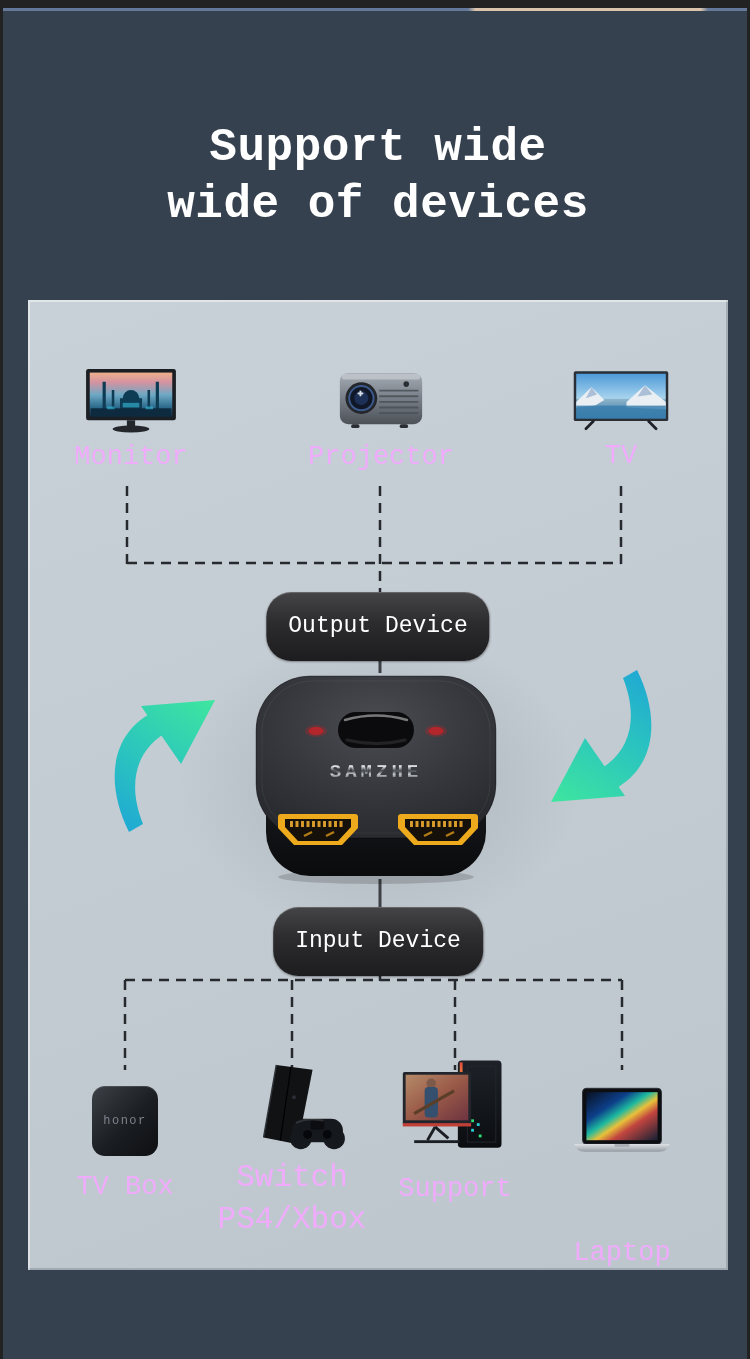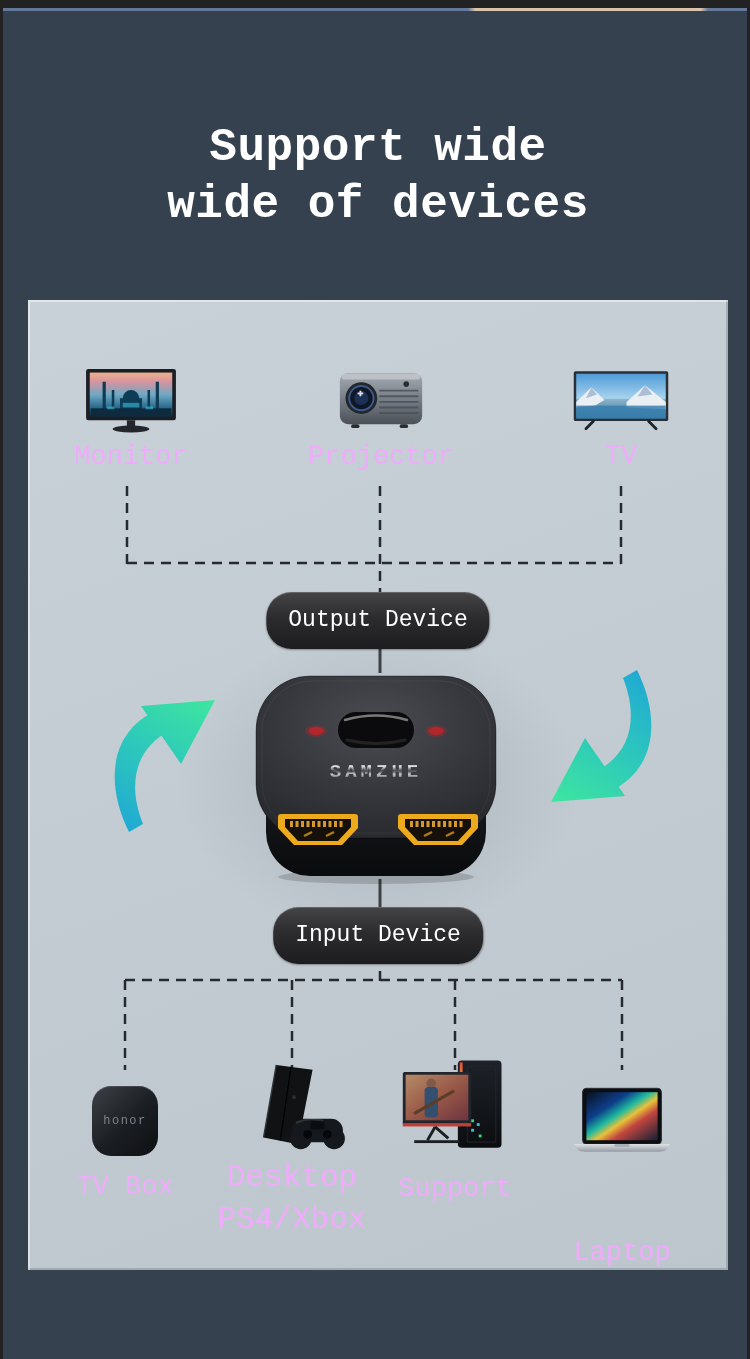--- a/index.html
+++ b/index.html
@@ -29,25 +29,25 @@
   .dev-label{
     transform:translateX(-50%);
     color:#f0abfc;font-size:27px;line-height:32px;text-align:center;white-space:nowrap;
   }
   .dev-label.big{font-size:31px;line-height:36px;}
   .dev-icon{transform:translateX(-50%);}
   .pill{
     left:375px;transform:translateX(-50%);
     background:linear-gradient(180deg,#454547 0%,#2c2c2e 45%,#1d1d1f 100%);
     color:#ffffff;font-size:23px;line-height:23px;white-space:nowrap;
-    padding:17px 22px;border-radius:25px;
+    padding:23px 22px;border-radius:25px;
     box-shadow:0 1px 2px rgba(0,0,0,.35), inset 0 1px 0 rgba(255,255,255,.18);
   }
   .tvbox{
-    width:66px;height:70px;border-radius:19px;
+    width:66px;height:70px;border-radius:13px;
     background:linear-gradient(135deg,#3c4147 0%,#1a1d21 55%,#0e1013 100%);
     box-shadow:inset 0 1px 0 rgba(255,255,255,.12);
     display:flex;align-items:center;justify-content:center;
   }
   .tvbox span{color:#7d838c;font-size:12px;letter-spacing:1.5px;}
   .connectors{left:0;top:0;pointer-events:none;}
   .arrow-right{transform:rotate(180deg);}
 </style>
 </head>
 <body>
@@ -273,21 +273,21 @@
     <g transform="translate(52,48)">
       <rect x="8" y="10" width="52" height="24" rx="12" fill="#15181c"></rect>
       <circle cx="17" cy="30" r="11" fill="#15181c"></circle>
       <circle cx="51" cy="30" r="11" fill="#15181c"></circle>
       <rect x="27" y="12" width="14" height="9" rx="2" fill="#0b0d10"></rect>
       <circle cx="24" cy="26" r="4.5" fill="#05070a"></circle>
       <circle cx="44" cy="26" r="4.5" fill="#05070a"></circle>
       <path d="M12,14 q14,-6 28,-2" stroke="rgba(255,255,255,.12)" stroke-width="2" fill="none"></path>
     </g>
   </svg>
-  <div class="abs dev-label big" style="left:289px;top:1152px">Desktop</div>
+  <div class="abs dev-label big" style="left:289px;top:1152px">Switch</div>
   <div class="abs dev-label big" style="left:289px;top:1194px">PS4/Xbox</div>
 
   <svg class="abs dev-icon" style="left:452px;top:1048px" width="112" height="102" viewBox="0 0 118 106">
     <defs>
       <linearGradient id="twr" x1="0" y1="0" x2="0" y2="1">
         <stop offset="0" stop-color="#1e2228"></stop>
           <stop offset="1" stop-color="#0b0d10"></stop>
       </linearGradient>
       <linearGradient id="rgb" x1="0" y1="0" x2="0" y2="1">
         <stop offset="0" stop-color="#e5493c"></stop>

